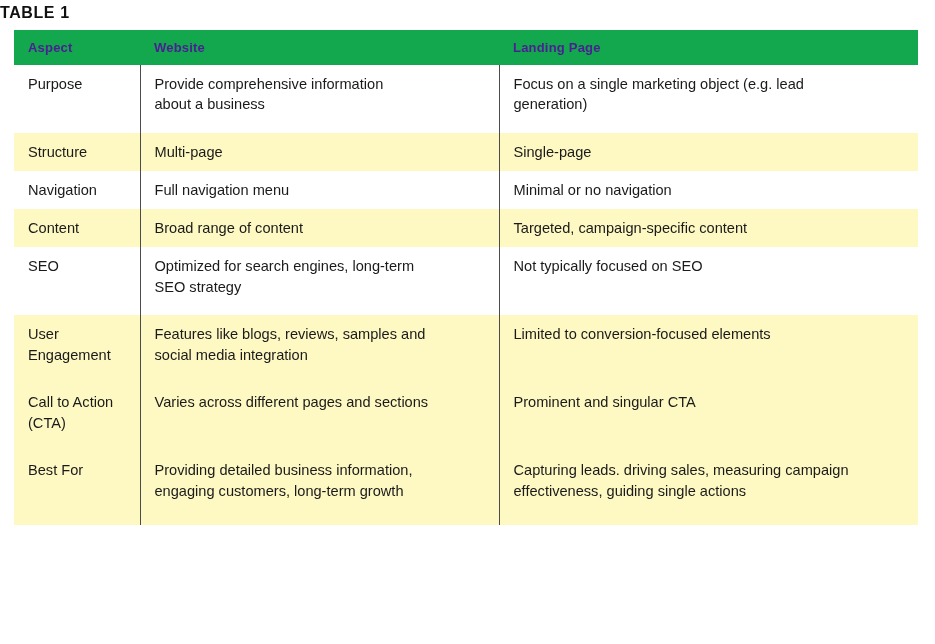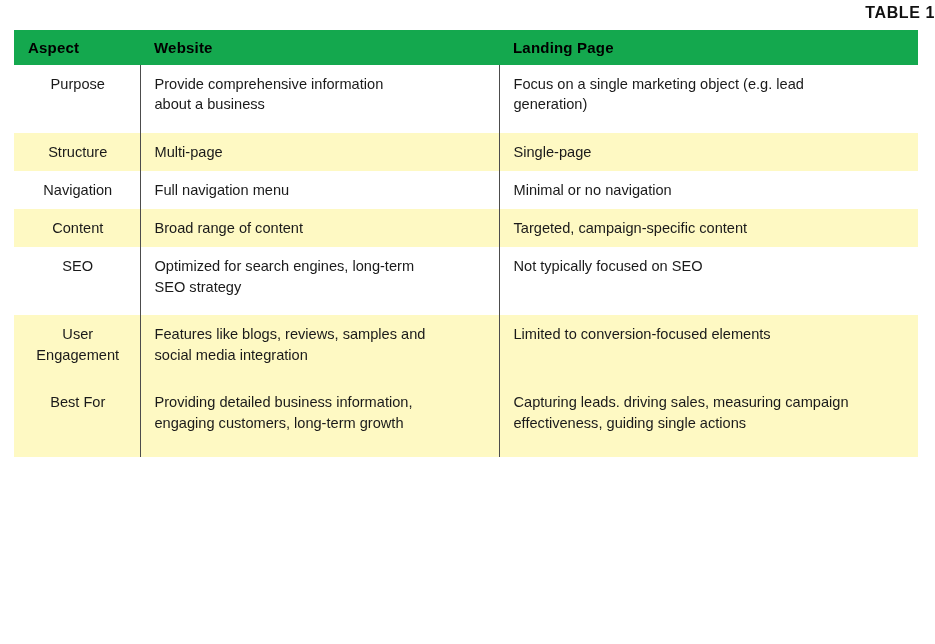--- a/index.html
+++ b/index.html
@@ -21,21 +21,21 @@
     height: 644px;
     background: #ffffff;
   }
 
   
   .table-caption {
     position: absolute;
     top: 4px;
     left: 0;
     width: 935px;
-    text-align: right;
+    text-align: left;
     font-size: 16px;
     font-weight: bold;
     letter-spacing: 0.6px;
     color: #111111;
     font-family: "Liberation Sans", sans-serif;
   }
 
   
   .table-wrap {
     position: absolute;
@@ -51,23 +51,23 @@
     font-size: 14.6px;
   }
 
   table.cmp col.c-aspect  { width: 126px; }
   table.cmp col.c-website { width: 359px; }
   table.cmp col.c-landing { width: 419px; }
 
   
   table.cmp thead th {
     background: #14a84e;
-    color: #000000;
+    color: #4c1d95;
     font-weight: bold;
-    font-size: 15px;
+    font-size: 13px;
     text-align: left;
     padding: 7px 0 8px 14px;
     border: none;
     letter-spacing: 0.2px;
     height: 20px;
     vertical-align: middle;
   }
 
   
   table.cmp tbody td {
@@ -83,21 +83,20 @@
   }
 
   
   table.cmp tbody td.col-website,
   table.cmp tbody td.col-landing {
     border-left: 1.3px solid #4c4c4c;
   }
 
   table.cmp tbody td.col-aspect {
     padding-left: 14px;
-    text-align: center;
   }
 
   .cell-text {
     display: block;
     white-space: pre-line;
   }
 
   
   tr.r-purpose    td { height: 50px; }
   tr.r-structure  td { height: 20px; }
@@ -204,20 +203,32 @@
           <td class="col-website">
             <span class="cell-text">Features like blogs, reviews, samples and
 social media integration</span>
           </td>
           <td class="col-landing">
             <span class="cell-text">Limited to conversion-focused elements</span>
           </td>
         </tr>
 
 
+        <tr class="alt r-cta">
+          <td class="col-aspect">
+            <span class="cell-text">Call to Action
+(CTA)</span>
+          </td>
+          <td class="col-website">
+            <span class="cell-text">Varies across different pages and sections</span>
+          </td>
+          <td class="col-landing">
+            <span class="cell-text">Prominent and singular CTA</span>
+          </td>
+        </tr>
 
 
         <tr class="alt r-bestfor">
           <td class="col-aspect">
             <span class="cell-text">Best For</span>
           </td>
           <td class="col-website">
             <span class="cell-text">Providing detailed business information,
 engaging customers, long-term growth</span>
           </td>

